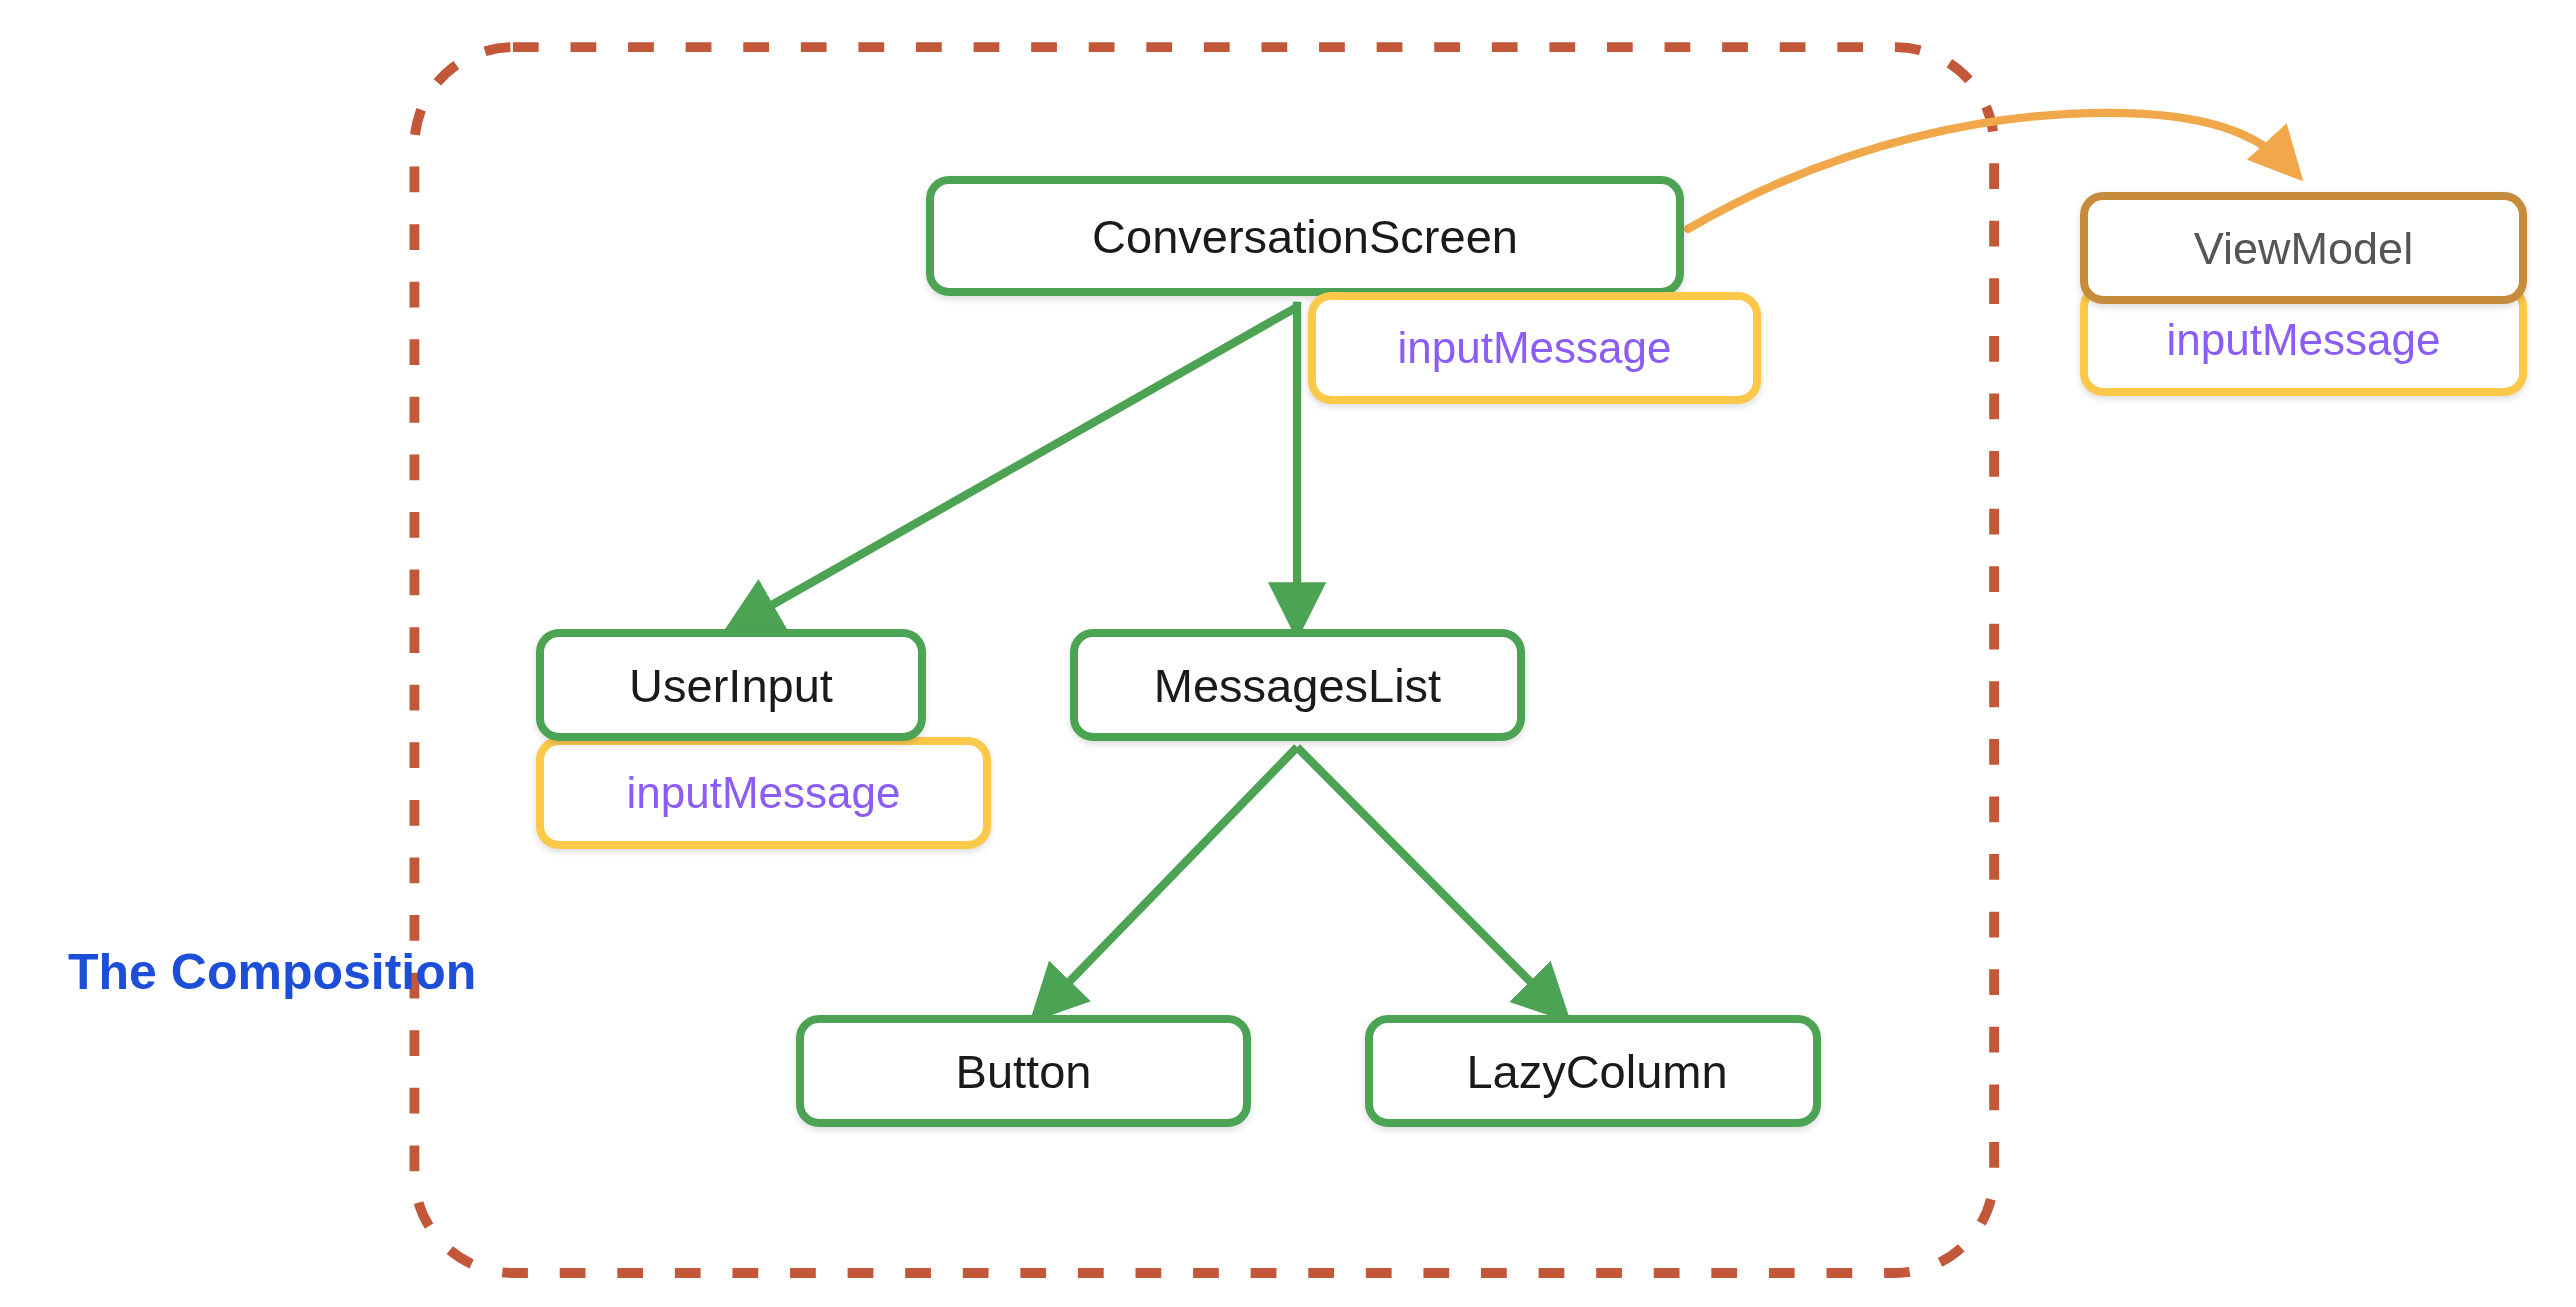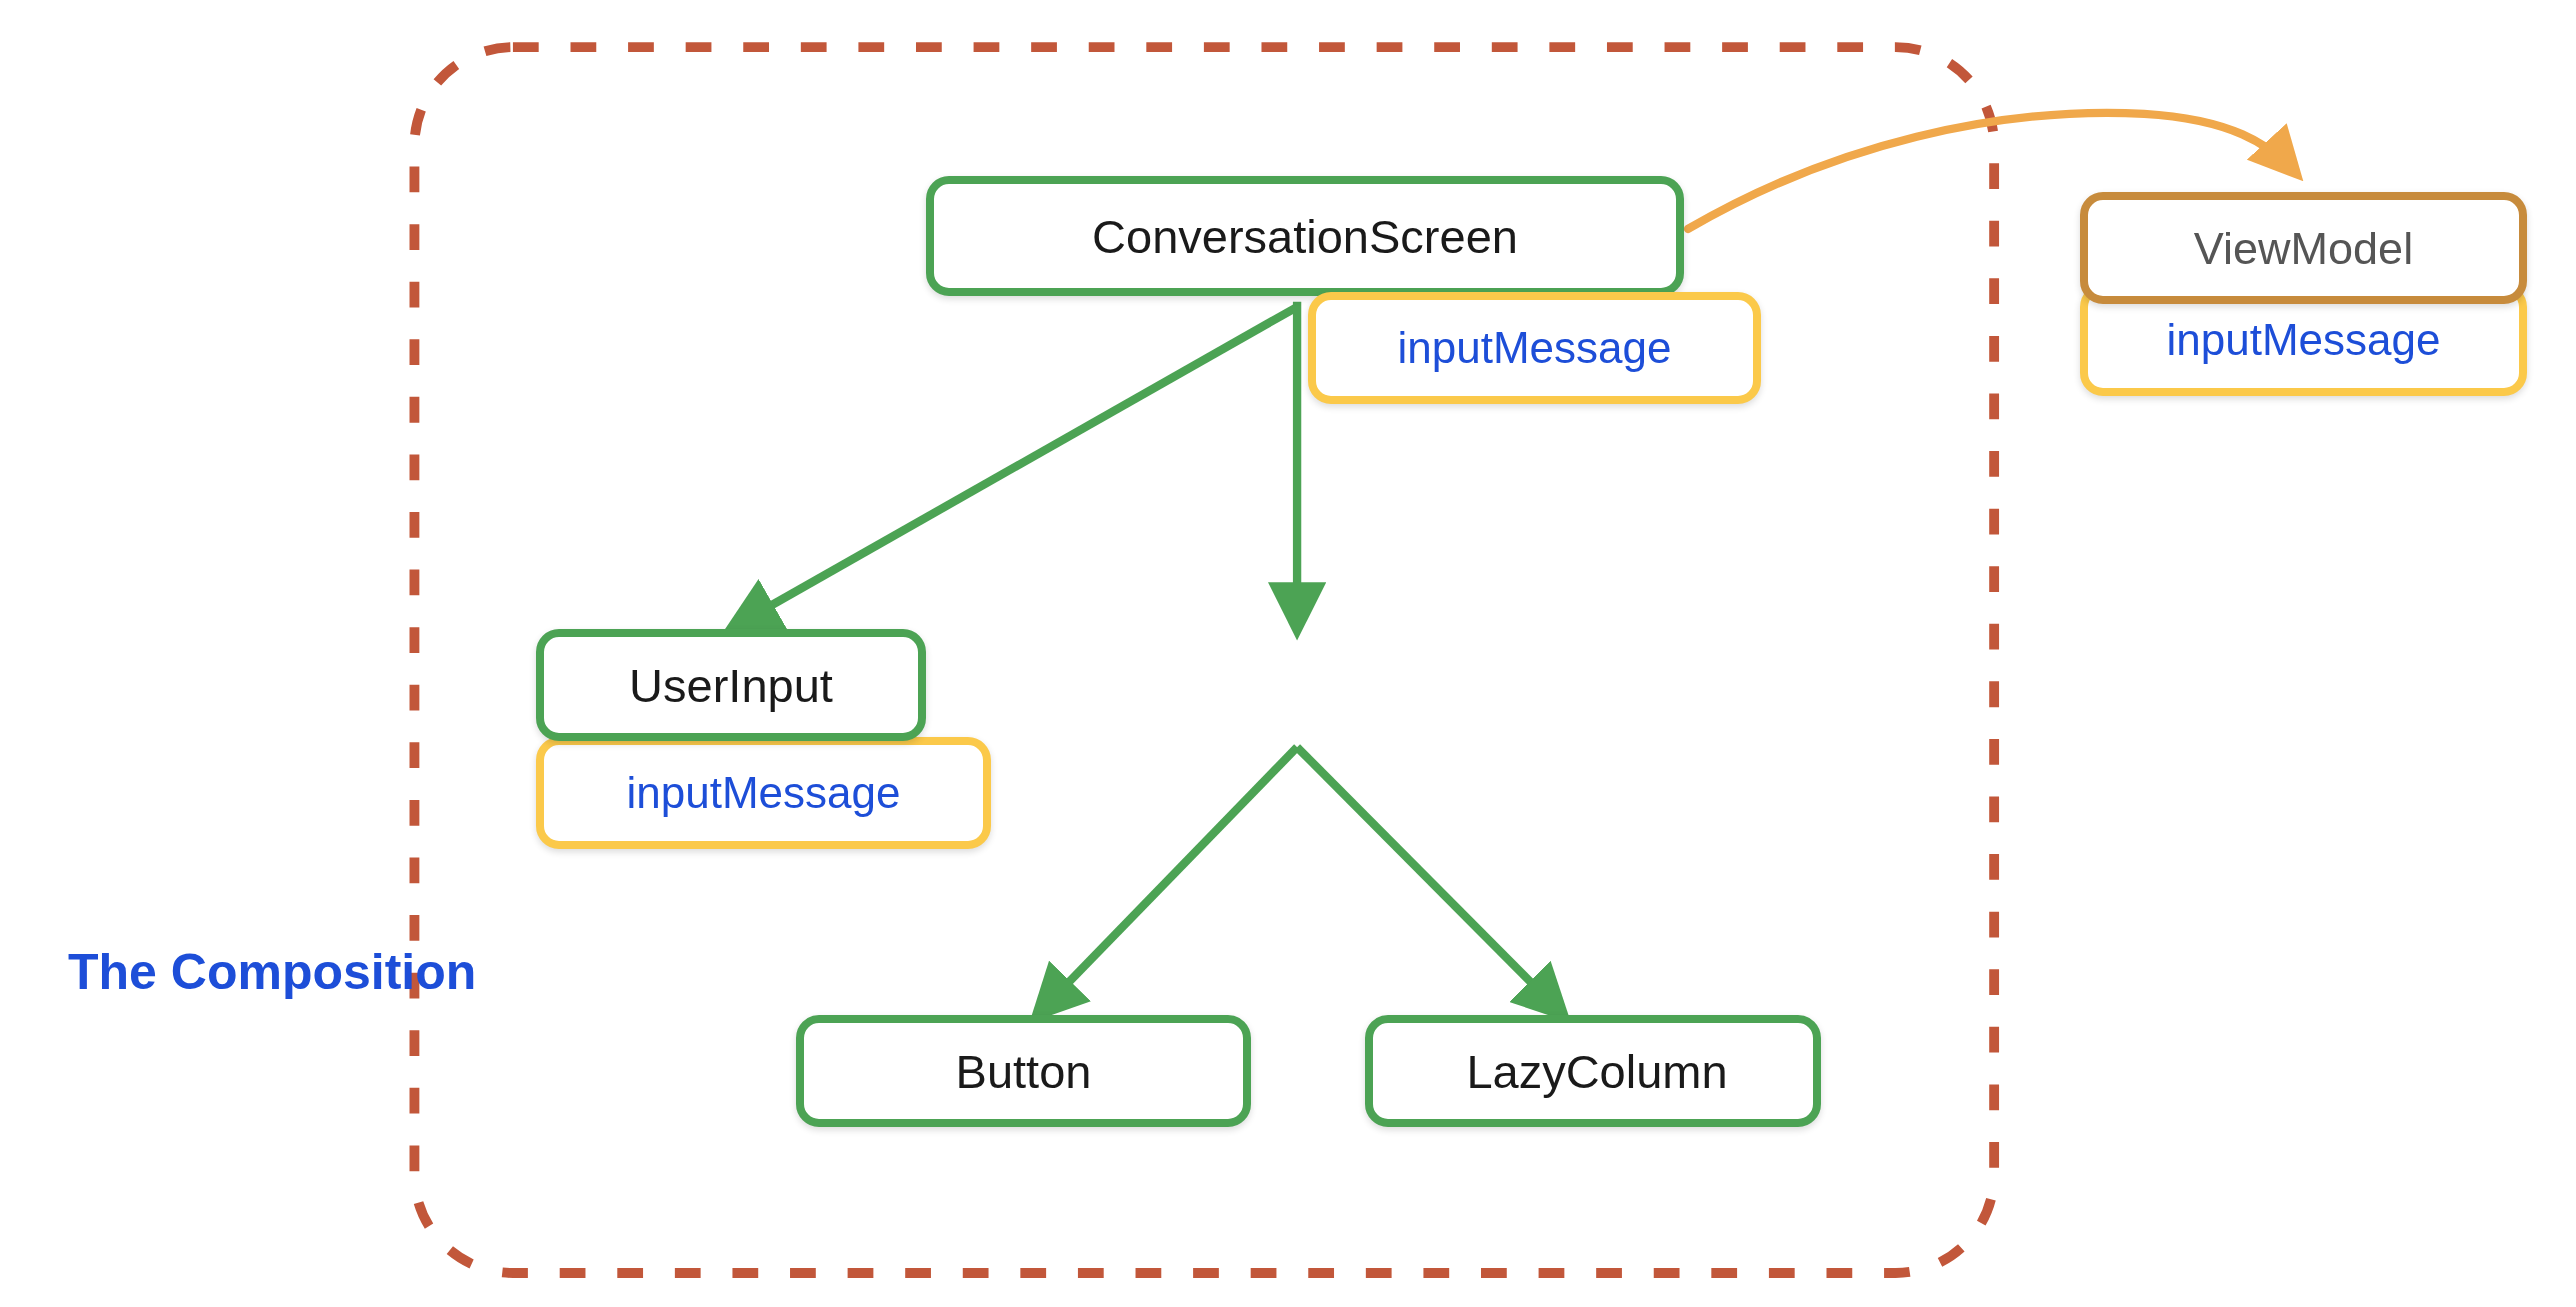--- a/index.html
+++ b/index.html
@@ -55,21 +55,21 @@
     font-size: 47px;
     color: #1a1a1a;
   }
 
   .statebox {
     border: 8.3px solid #FBC94A;
     color: #555555;
   }
   .statebox .label {
     font-size: 44px;
-    color: #1d4ed8;
+    color: #8b5cf6;
   }
 
   .viewmodel {
     border: 8.3px solid #C78B3C;
     color: #555555;
   }
   .viewmodel .label {
     font-size: 45px;
     color: #555555;
   }
@@ -176,20 +176,23 @@
   </div>
 
   <div class="node composable" id="node-userinput">
     <span class="label">UserInput</span>
   </div>
 
   <div class="node statebox" id="state-userinput">
     <span class="label">inputMessage</span>
   </div>
 
+  <div class="node composable" id="node-messageslist">
+    <span class="label">MessagesList</span>
+  </div>
 
   <div class="node composable" id="node-button">
     <span class="label">Button</span>
   </div>
 
   <div class="node composable" id="node-lazycolumn">
     <span class="label">LazyColumn</span>
   </div>
 
   <div class="node viewmodel" id="node-viewmodel">

